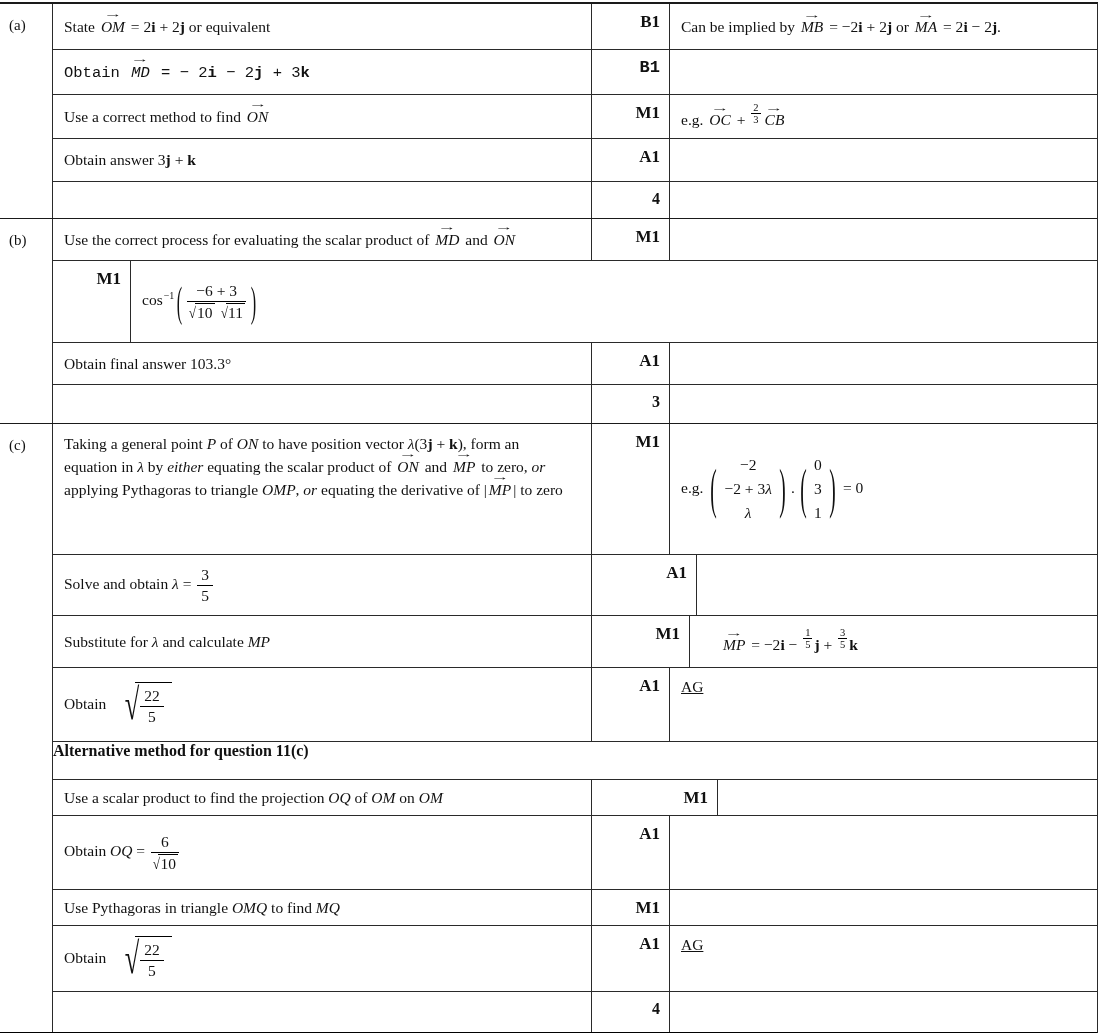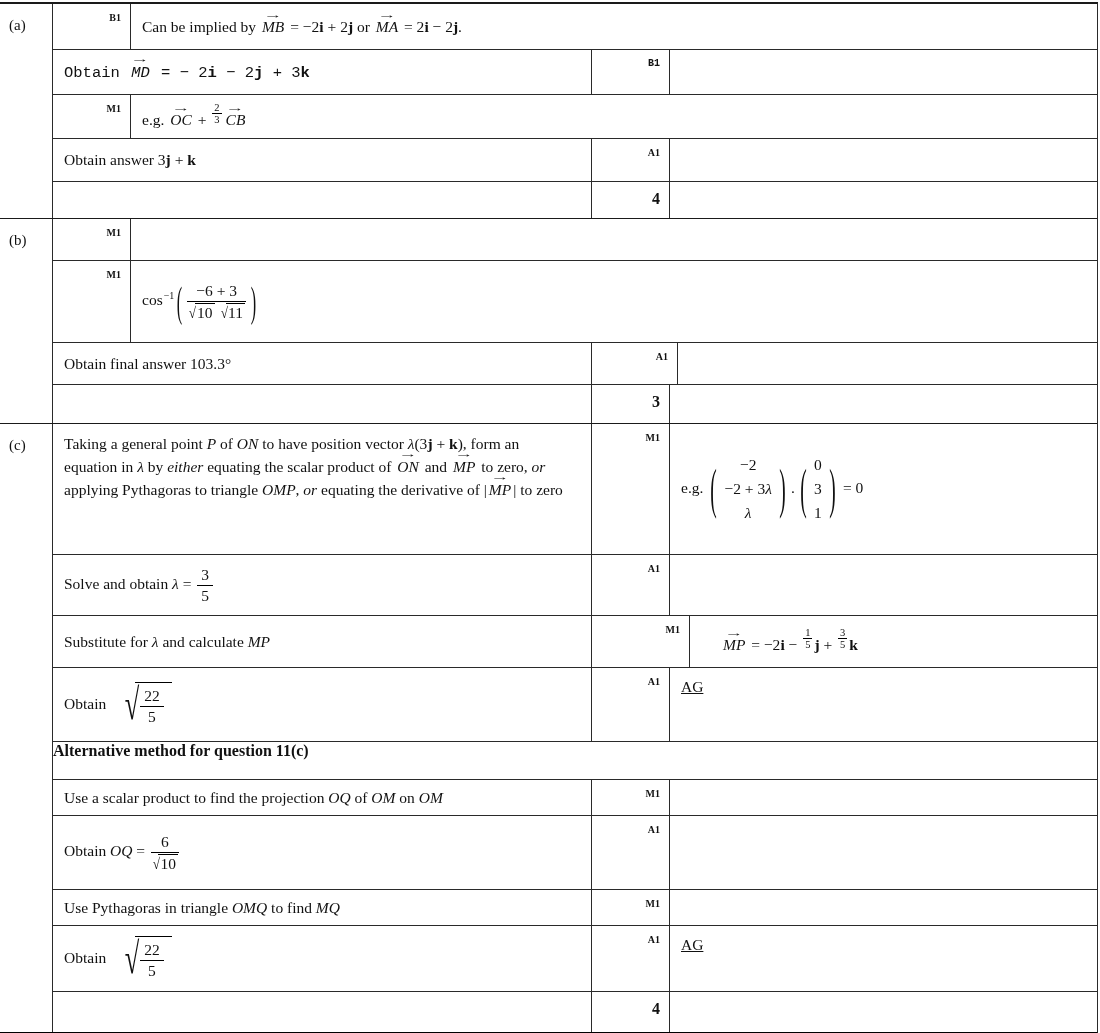--- a/index.html
+++ b/index.html
@@ -36,21 +36,21 @@
     padding:4px 16px 4px 11px;
     font-size:15.5px; line-height:1.42;
     display:flex; align-items:center;
   }
   .row.tall .desc-cell { align-items:flex-start; padding-top:9px; }
   .mark-cell {
     width:78px; flex-shrink:0;
     border-right:1.3px solid #2a2a2a;
     text-align:right;
     padding:8px 9px 0 0;
-    font-weight:bold; font-size:10px;
+    font-weight:bold; font-size:17px;
   }
   .comment-cell {
     flex:1; min-width:0;
     padding:2px 8px 2px 11px;
     font-size:15.5px; line-height:1.4;
     display:flex; align-items:center;
   }
   .comment-cell.top-note { align-items:flex-start; padding-top:8px;text-decoration:underline; }
   .cw { display:inline-block; }
 
@@ -86,35 +86,41 @@
 </style>
 </head>
 <body>
 
 <div class="page">
   <div class="ms-table">
       <div class="section">
         <div class="part-cell">(a)</div>
         <div class="rows">
           <div class="row" style="min-height: 46px;">
+            <div class="desc-cell">
+              <span class="cw">State <span class="vec">OM</span> = 2<b>i</b> + 2<b>j</b> or equivalent</span>
+            </div>
             <div class="mark-cell">B1</div>
             <div class="comment-cell">
               <span class="cw">Can be implied by <span class="vec">MB</span> = −2<b>i</b> + 2<b>j</b> or <span class="vec">MA</span> = 2<b>i</b> − 2<b>j</b>.</span>
             </div>
           </div>
           <div class="row" style="min-height: 45px; font-family: Liberation Mono, monospace;">
             <div class="desc-cell">
               <span class="cw">Obtain <span class="vec">MD</span> = − 2<b>i</b> − 2<b>j</b> + 3<b>k</b></span>
             </div>
             <div class="mark-cell">B1</div>
             <div class="comment-cell">
               <span class="cw"></span>
             </div>
           </div>
           <div class="row" style="min-height: 44px;">
+            <div class="desc-cell">
+              <span class="cw">Use a correct method to find <span class="vec">ON</span></span>
+            </div>
             <div class="mark-cell">M1</div>
             <div class="comment-cell">
               <span class="cw">e.g. <span class="vec">OC</span> + <span class="sfrac"><span class="t">2</span><span class="b">3</span></span><span class="vec">CB</span></span>
             </div>
           </div>
           <div class="row" style="min-height: 43px;">
             <div class="desc-cell">
               <span class="cw">Obtain answer 3<b>j</b> + <b>k</b></span>
             </div>
             <div class="mark-cell">A1</div>
@@ -130,32 +136,35 @@
             <div class="comment-cell">
               <span class="cw"></span>
             </div>
           </div>
         </div>
       </div>
       <div class="section">
         <div class="part-cell">(b)</div>
         <div class="rows">
           <div class="row" style="min-height: 42px;">
+            <div class="desc-cell">
+              <span class="cw">Use the correct process for evaluating the scalar product of <span class="vec">MD</span> and <span class="vec">ON</span></span>
+            </div>
             <div class="mark-cell">M1</div>
             <div class="comment-cell">
               <span class="cw"></span>
             </div>
           </div>
           <div class="row tall" style="min-height: 82px;">
             <div class="mark-cell">M1</div>
             <div class="comment-cell">
               <span class="cw">cos<sup class="sp">−1</sup><span class="str p26">(</span><span class="frac"><span class="t">−6 + 3</span><span class="b"><span class="sqrt"><span class="rs">√</span><span class="rb">10</span></span><span class="sqrt"><span class="rs">√</span><span class="rb">11</span></span></span></span><span class="str p26">)</span></span>
             </div>
           </div>
-          <div class="row" style="min-height: 42px; gap: 8px;">
+          <div class="row" style="min-height: 42px;">
             <div class="desc-cell">
               <span class="cw">Obtain final answer 103.3°</span>
             </div>
             <div class="mark-cell">A1</div>
             <div class="comment-cell">
               <span class="cw"></span>
             </div>
           </div>
           <div class="row" style="min-height: 38px;">
             <div class="desc-cell">
@@ -189,21 +198,21 @@
                   <span class="mp">(</span>
                   <span class="col">
                     <span>0</span>
                     <span>3</span>
                     <span>1</span>
                   </span>
                   <span class="mp">)</span>
                 </span> = 0</span>
             </div>
           </div>
-          <div class="row" style="min-height: 61px;">
+          <div class="row" style="min-height: 61px; gap: 27px;">
             <div class="desc-cell">
               <span class="cw">Solve and obtain <i>λ</i> = <span class="frac"><span class="t">3</span><span class="b">5</span></span></span>
             </div>
             <div class="mark-cell">A1</div>
             <div class="comment-cell">
               <span class="cw"></span>
             </div>
           </div>
           <div class="row" style="min-height: 52px; gap: 20px;">
             <div class="desc-cell">
@@ -227,21 +236,21 @@
                 </span></span>
             </div>
             <div class="mark-cell">A1</div>
             <div class="comment-cell top-note">
               <span class="cw">AG</span>
             </div>
           </div>
           <div class="row" style="min-height: 38px; font-weight: bold;">
             <div class="header-cell">Alternative method for question 11(c)</div>
           </div>
-          <div class="row" style="min-height: 36px;">
+          <div class="row" style="min-height: 36px; gap: 48px;">
             <div class="desc-cell">
               <span class="cw">Use a scalar product to find the projection <i>OQ</i> of <i>OM</i> on <i>OM</i></span>
             </div>
             <div class="mark-cell">M1</div>
             <div class="comment-cell">
               <span class="cw"></span>
             </div>
           </div>
           <div class="row" style="min-height: 74px;">
             <div class="desc-cell">

